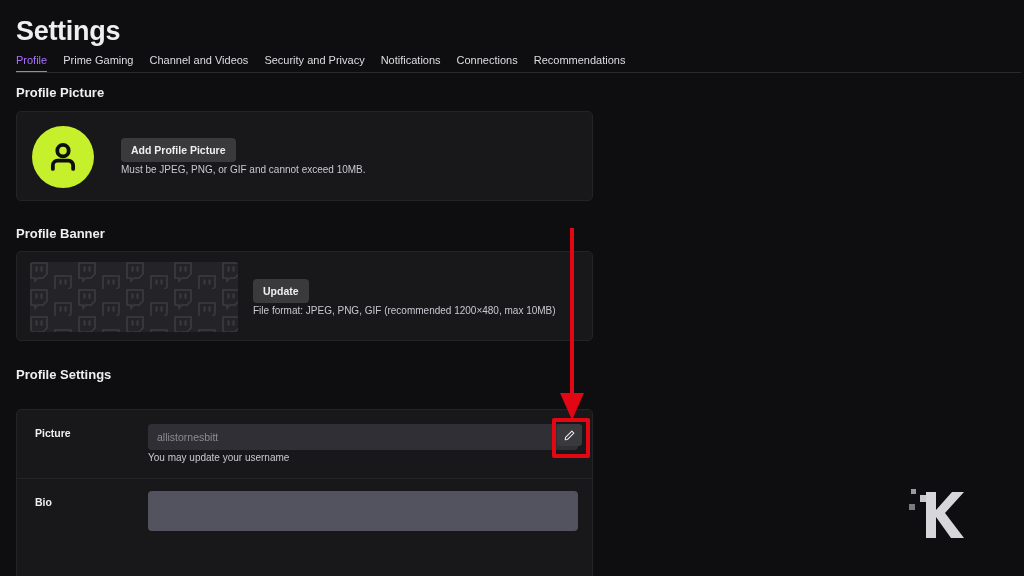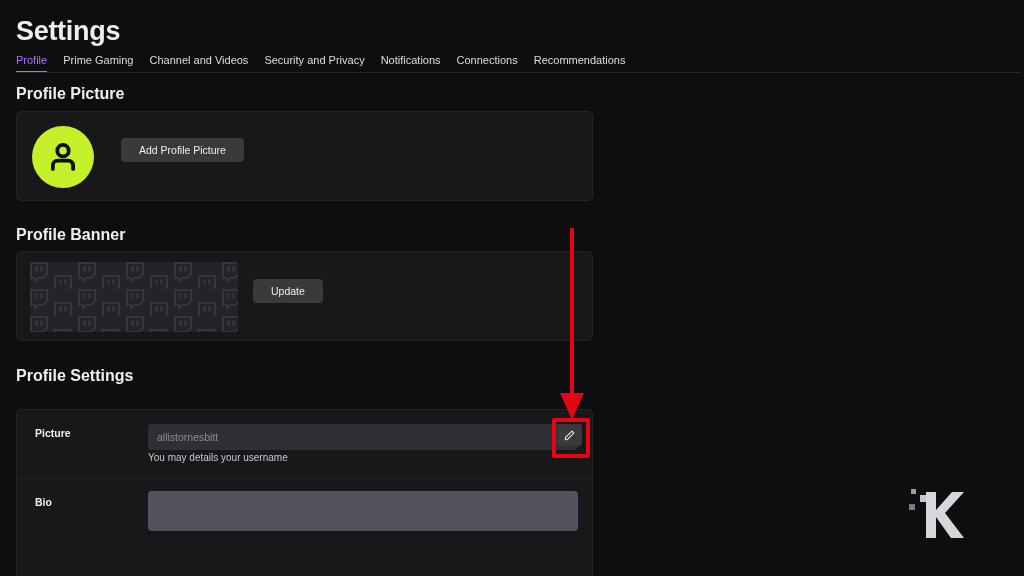--- a/index.html
+++ b/index.html
@@ -31,21 +31,21 @@
   }
   .tab.active { color: #a970ff; }
   .tab.active::after {
     content: ""; position: absolute; left: 0; right: 11px; bottom: 0;
     height: 2px; background: #a970ff;
   }
 
   
   .sec-head {
     position: absolute; left: 16px;
-    font-size: 16px; font-weight: bold; color: #efeff1;
+    font-size: 13px; font-weight: bold; color: #efeff1;
   }
   .sec-sub {
     position: absolute; left: 16px;
     font-size: 10.5px; color: #adadb8;
   }
 
   
   .card {
     position: absolute; left: 16px; width: 577px;
     background: #18181b; border: 1px solid #242427; border-radius: 5px;
@@ -55,23 +55,23 @@
   #pic-card { top: 111px; height: 90px; }
   .avatar {
     position: absolute; left: 15px; top: 14px;
     width: 62px; height: 62px; border-radius: 50%;
     background: #c5f02b;
     display: flex; align-items: center; justify-content: center;
   }
   .btn {
     display: inline-flex; align-items: center; justify-content: center;
     background: #3a3a3d; color: #efeff1;
-    font-size: 10.5px; font-weight: normal;
+    font-size: 10.5px; font-weight: bold;
     border: none; border-radius: 4px; cursor: pointer;
-    padding: 6px 18px;
+    padding: 6px 10px;
   }
   #add-pic-btn { position: absolute; left: 104px; top: 137px - 111px; }
   .helper {
     font-size: 10px; color: #c8c8d0;
   }
   #pic-helper { position: absolute; left: 104px; top: 52px; }
 
   
   #banner-card { top: 251px; height: 90px; }
   .banner-thumb {
@@ -144,20 +144,21 @@
   <div class="sec-head" style="top:85px">Profile Picture</div>
 
   <div class="card" id="pic-card">
     <div class="avatar">
       <svg width="38" height="38" viewBox="0 0 24 24">
         <circle cx="12" cy="8" r="3.6" fill="none" stroke="#0e0e10" stroke-width="2.4"></circle>
         <path d="M5.6 19.5 v-2.2 a3 3 0 0 1 3-3 h6.8 a3 3 0 0 1 3 3 v2.2" fill="none" stroke="#0e0e10" stroke-width="2.4" stroke-linecap="round"></path>
       </svg>
     </div>
     <button class="btn" id="add-pic-btn" style="top:26px">Add Profile Picture</button>
+    <div class="helper" id="pic-helper">Must be JPEG, PNG, or GIF and cannot exceed 10MB.</div>
   </div>
 
   <div class="sec-head" style="top:226px">Profile Banner</div>
 
   <div class="card" id="banner-card">
     <div class="banner-thumb">
       <svg width="208" height="70" viewBox="0 0 208 70">
         <defs>
           <g id="glitch">
             <path d="M1 1 h16 v11 l-4 4 h-5 l-3 3 v-3 H1 Z" fill="none" stroke="#3a3a3f" stroke-width="1.6"></path>
@@ -167,30 +168,31 @@
           <pattern id="glitchpat" width="48" height="27" patternUnits="userSpaceOnUse">
             <use href="#glitch" x="0" y="0"></use>
             <use href="#glitch" x="24" y="13"></use>
           </pattern>
         </defs>
         <rect width="208" height="70" fill="#242428"></rect>
         <rect width="208" height="70" fill="url(#glitchpat)"></rect>
       </svg>
     </div>
     <button class="btn" id="update-btn">Update</button>
+    <div class="helper" id="banner-helper">File format: JPEG, PNG, GIF (recommended 1200×480, max 10MB)</div>
   </div>
 
   <div class="sec-head" style="top:367px">Profile Settings</div>
 
   <div class="card" id="settings-card">
 
     <div class="row" style="height:69px">
       <div class="row-label">Picture</div>
       <div class="field disabled" style="top:14px">allistornesbitt</div>
-      <div class="row-helper" style="top:42px">You may details your username</div>
+      <div class="row-helper" style="top:42px">You may update your username</div>
       <div class="edit-btn" style="left:540px; top:14px">
         <svg width="13" height="13" viewBox="0 0 24 24">
           <path d="M4 20 L4.8 15.6 L16.4 4 L20 7.6 L8.4 19.2 Z" fill="none" stroke="#efeff1" stroke-width="1.9" stroke-linejoin="round"></path>
         </svg>
       </div>
     </div>
 
 
     <div class="row" style="height:42px">
       <div class="row-label">Bio</div>

